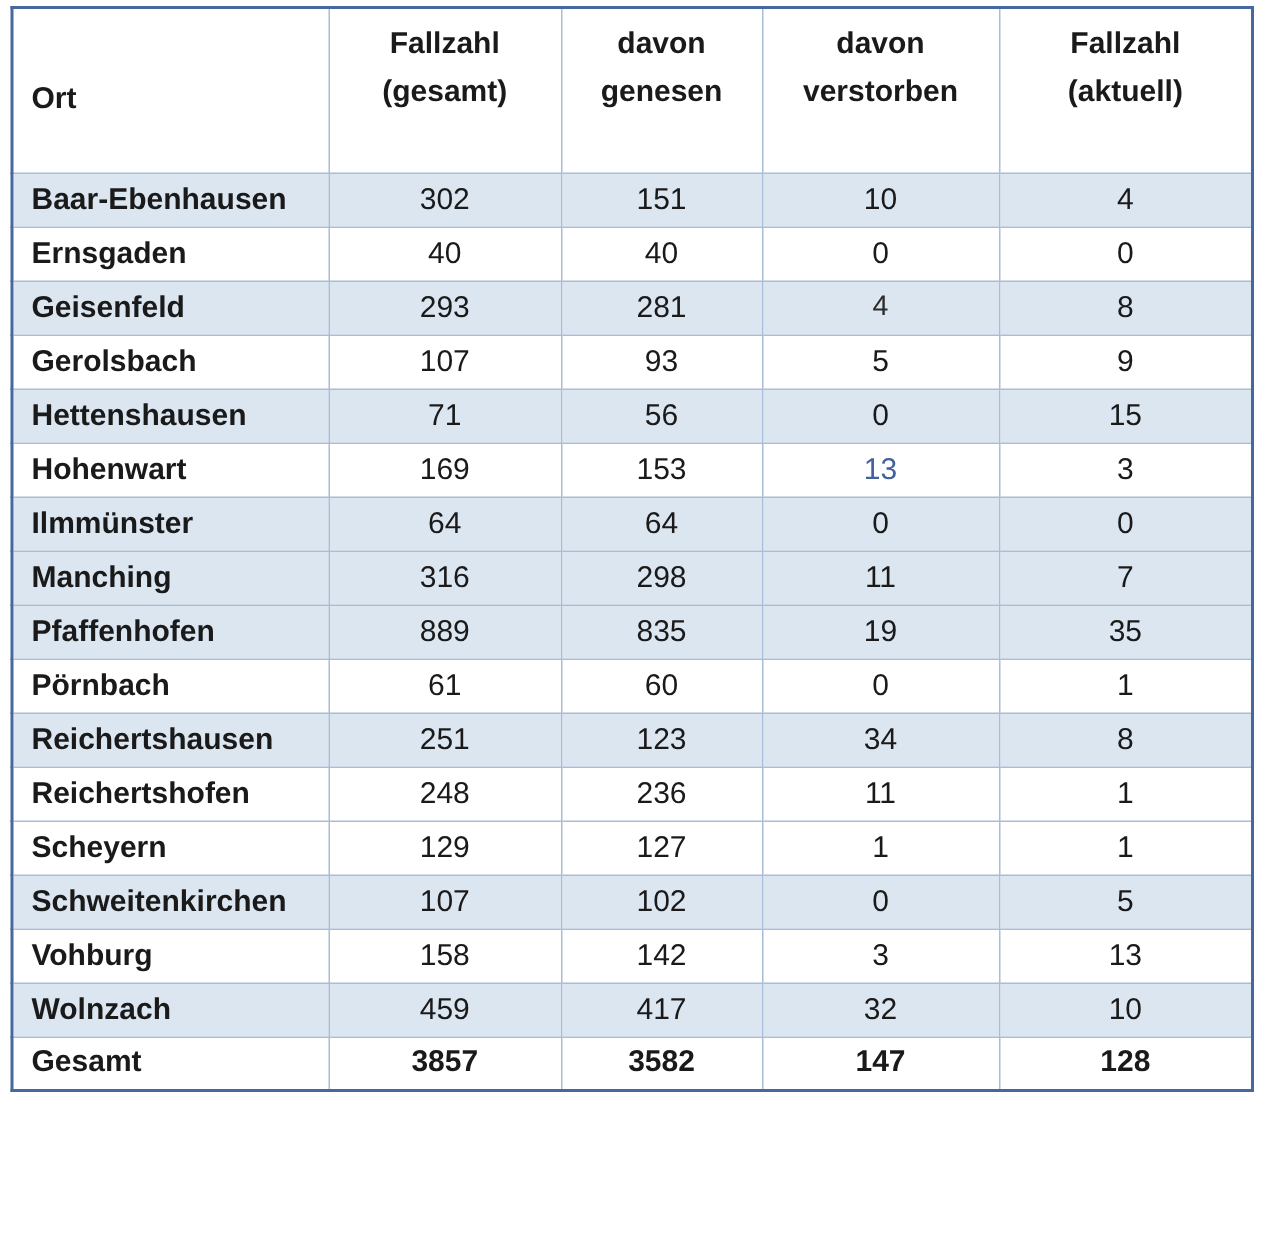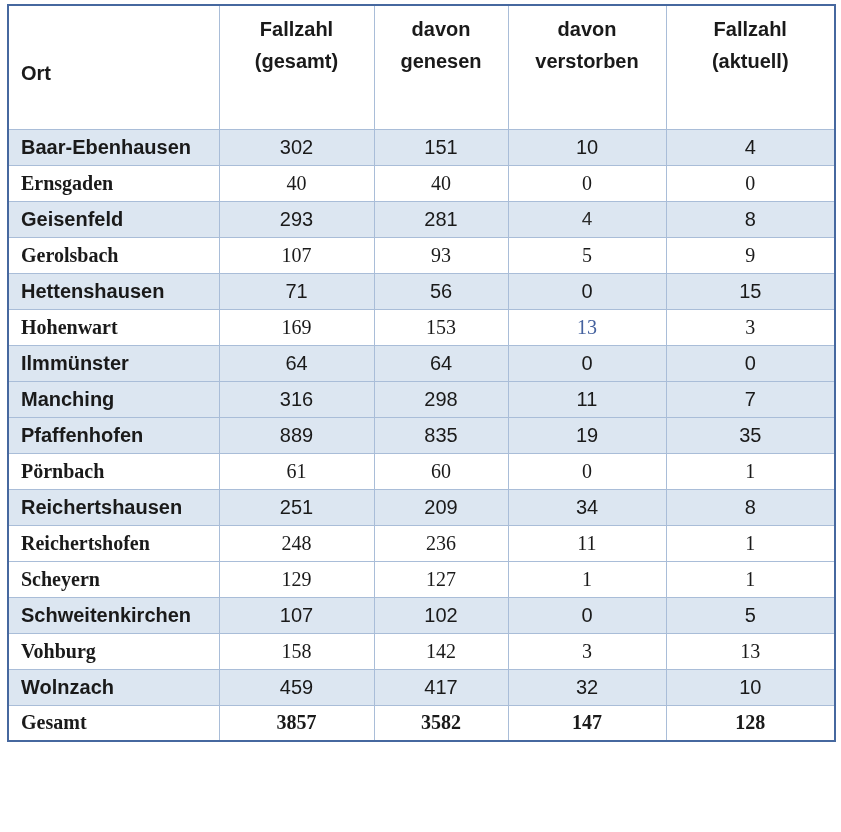--- a/index.html
+++ b/index.html
@@ -38,21 +38,21 @@
   col.c-v2   { width: 134px; }
   col.c-v3   { width: 158px; }
   col.c-v4   { width: 169px; }
   th, td {
     border: 1px solid var(--inner_border);
     font-size: 20px;
     overflow: hidden;
     white-space: nowrap;
   }
   thead th {
-    height: 124px;
+    height: 110px;
     background: var(--white_row_bg);
     font-weight: bold;
     text-align: center;
     vertical-align: top;
     padding-top: 7px;
     line-height: 32px;
   }
   thead th.ort-head {
     text-align: left;
     vertical-align: middle;
@@ -65,21 +65,21 @@
     vertical-align: middle;
   }
   td.ort {
     text-align: left;
     font-weight: bold;
     padding-left: 12px;
     background: var(--white_row_bg);
   }
   td.num { text-align: center; font-weight: normal; }
   tr.shaded td { background: var(--shaded_row_bg); margin-top: 47px; }
-  tr:not(.shaded) td { background: var(--white_row_bg); font-family: Liberation Serif, serif; }
+  tr:not(.shaded) td { background: var(--white_row_bg); }
   td.num.thin { font-weight: normal; font-size: 19px; color: #2b2b2b; }
   tr.total-row td { background: var(--white_row_bg); font-weight: bold; }
   tr.total-row td.num { font-weight: bold; margin-top: 16px; }
 </style>
 </head>
 <body>
 
 <div class="table-wrap">
   <table class="stats">
     <colgroup>
@@ -178,21 +178,21 @@
         <tr>
           <td class="ort">Pörnbach</td>
           <td class="num">61</td>
           <td class="num">60</td>
           <td class="num">0</td>
           <td class="num">1</td>
         </tr>
         <tr class="shaded">
           <td class="ort">Reichertshausen</td>
           <td class="num">251</td>
-          <td class="num">209</td>
+          <td class="num">123</td>
           <td class="num">34</td>
           <td class="num">8</td>
         </tr>
         <tr>
           <td class="ort">Reichertshofen</td>
           <td class="num">248</td>
           <td class="num">236</td>
           <td class="num">11</td>
           <td class="num">1</td>
         </tr>

